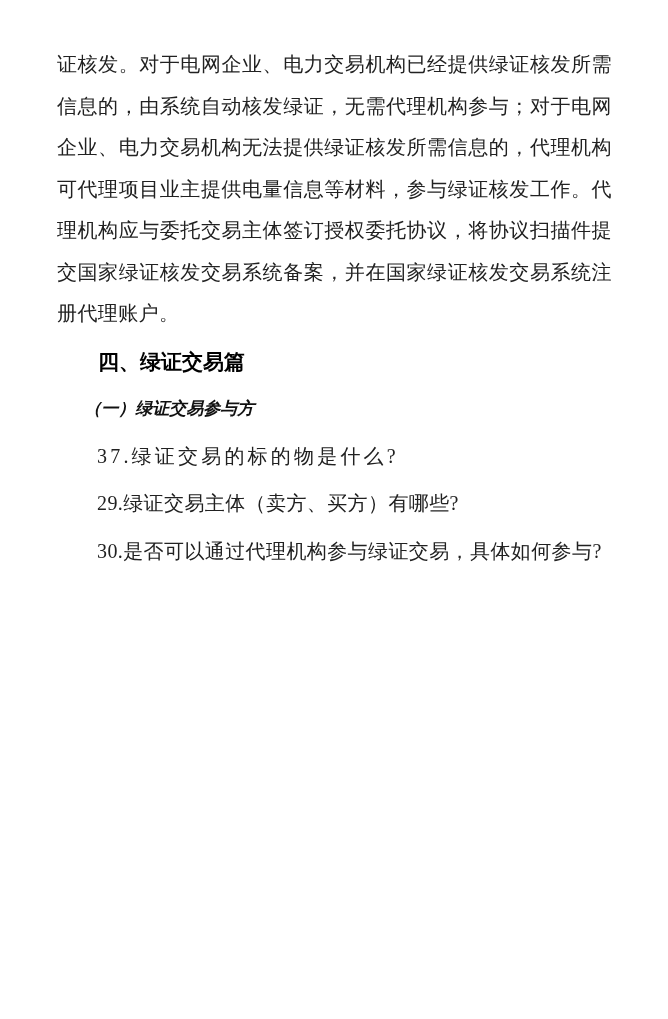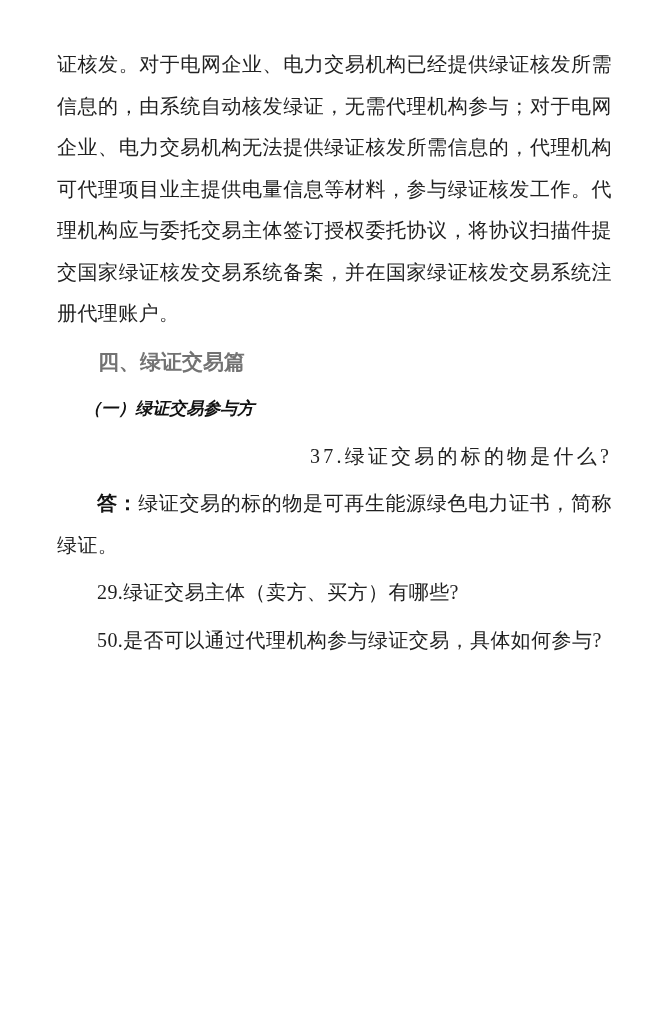--- a/index.html
+++ b/index.html
@@ -24,30 +24,30 @@
     line-height: 41.5px;
     margin: 0 0 6px 0;
     text-align: justify;
     text-justify: inter-character;
     text-indent: 2em;
     letter-spacing: 0.4px;
     color: #212121;
   }
   .no-indent { text-indent: 0; }
   .question { text-align: left; }
-  .q-wide { letter-spacing: 3.2px; text-align: right; }
+  .q-wide { letter-spacing: 3.2px; }
   .answer-label { font-weight: bold; color: #141414; }
   .section-heading {
     font-family: "Liberation Sans", "DejaVu Sans", sans-serif;
     font-size: 21px;
     font-weight: bold;
     line-height: 41.5px;
     margin: 0 0 6px 0;
     text-indent: 1.95em;
-    color: #737373;
+    color: #000000;
   }
   .subsection-heading {
     font-size: 17px;
     font-weight: bold;
     font-style: italic;
     line-height: 41.5px;
     margin: 2px 0 6px 0;
     text-indent: 1.6em;
     color: #111111;
   }
@@ -70,25 +70,24 @@
   <div class="content">
 
     <p class="para no-indent">证核发。对于电网企业、电力交易机构已经提供绿证核发所需信息的，由系统自动核发绿证，无需代理机构参与；对于电网企业、电力交易机构无法提供绿证核发所需信息的，代理机构可代理项目业主提供电量信息等材料，参与绿证核发工作。代理机构应与委托交易主体签订授权委托协议，将协议扫描件提交国家绿证核发交易系统备案，并在国家绿证核发交易系统注册代理账户。</p>
 
     <h2 class="section-heading">四、绿证交易篇</h2>
 
     <h3 class="subsection-heading">（一）绿证交易参与方</h3>
 
     <p class="para question q-wide">37.绿证交易的标的物是什么?</p>
 
-    <p class="para answer"><span class="answer-label">答：</span><span>绿证交易的标的物是可再生能源绿色电力证书，简称绿证。</span></p>
 
     <p class="para question">29.绿证交易主体（卖方、买方）有哪些?</p>
 
 
 
 
-    <p class="para question">50.是否可以通过代理机构参与绿证交易，具体如何参与?</p>
+    <p class="para question">30.是否可以通过代理机构参与绿证交易，具体如何参与?</p>
 
   </div>
 
   <div class="page-number">17</div>
 </div>
 
 </body></html>

